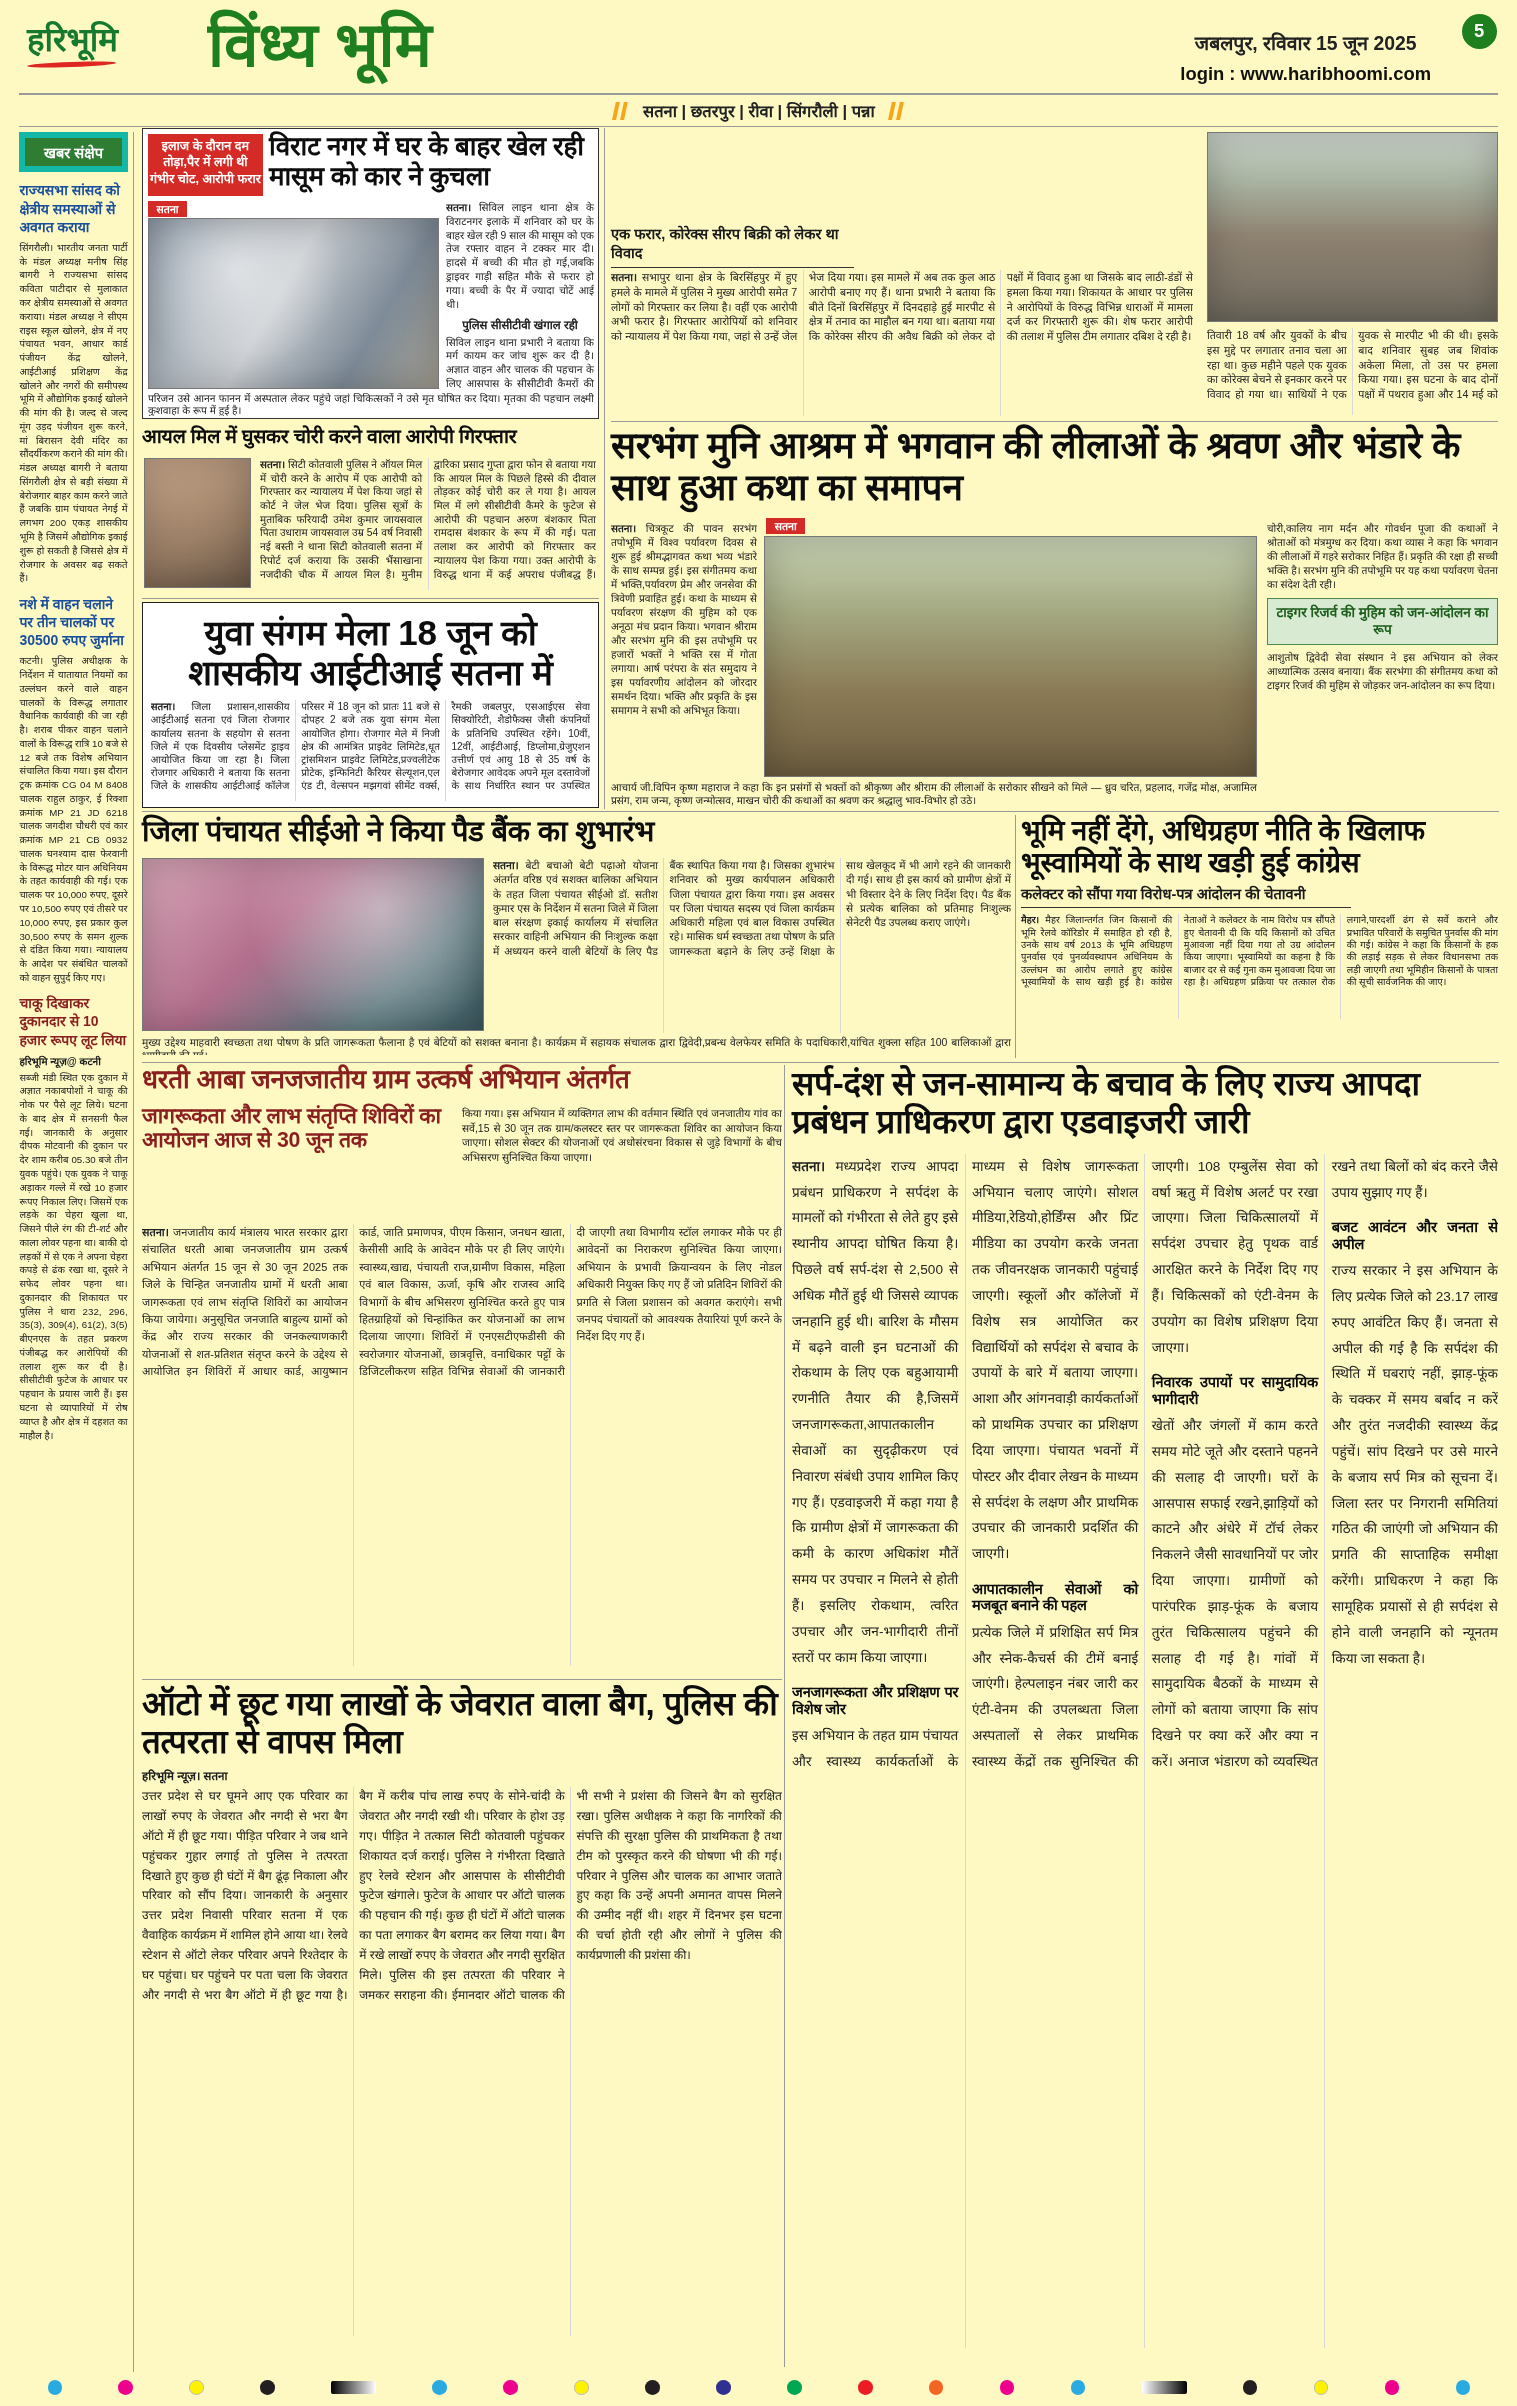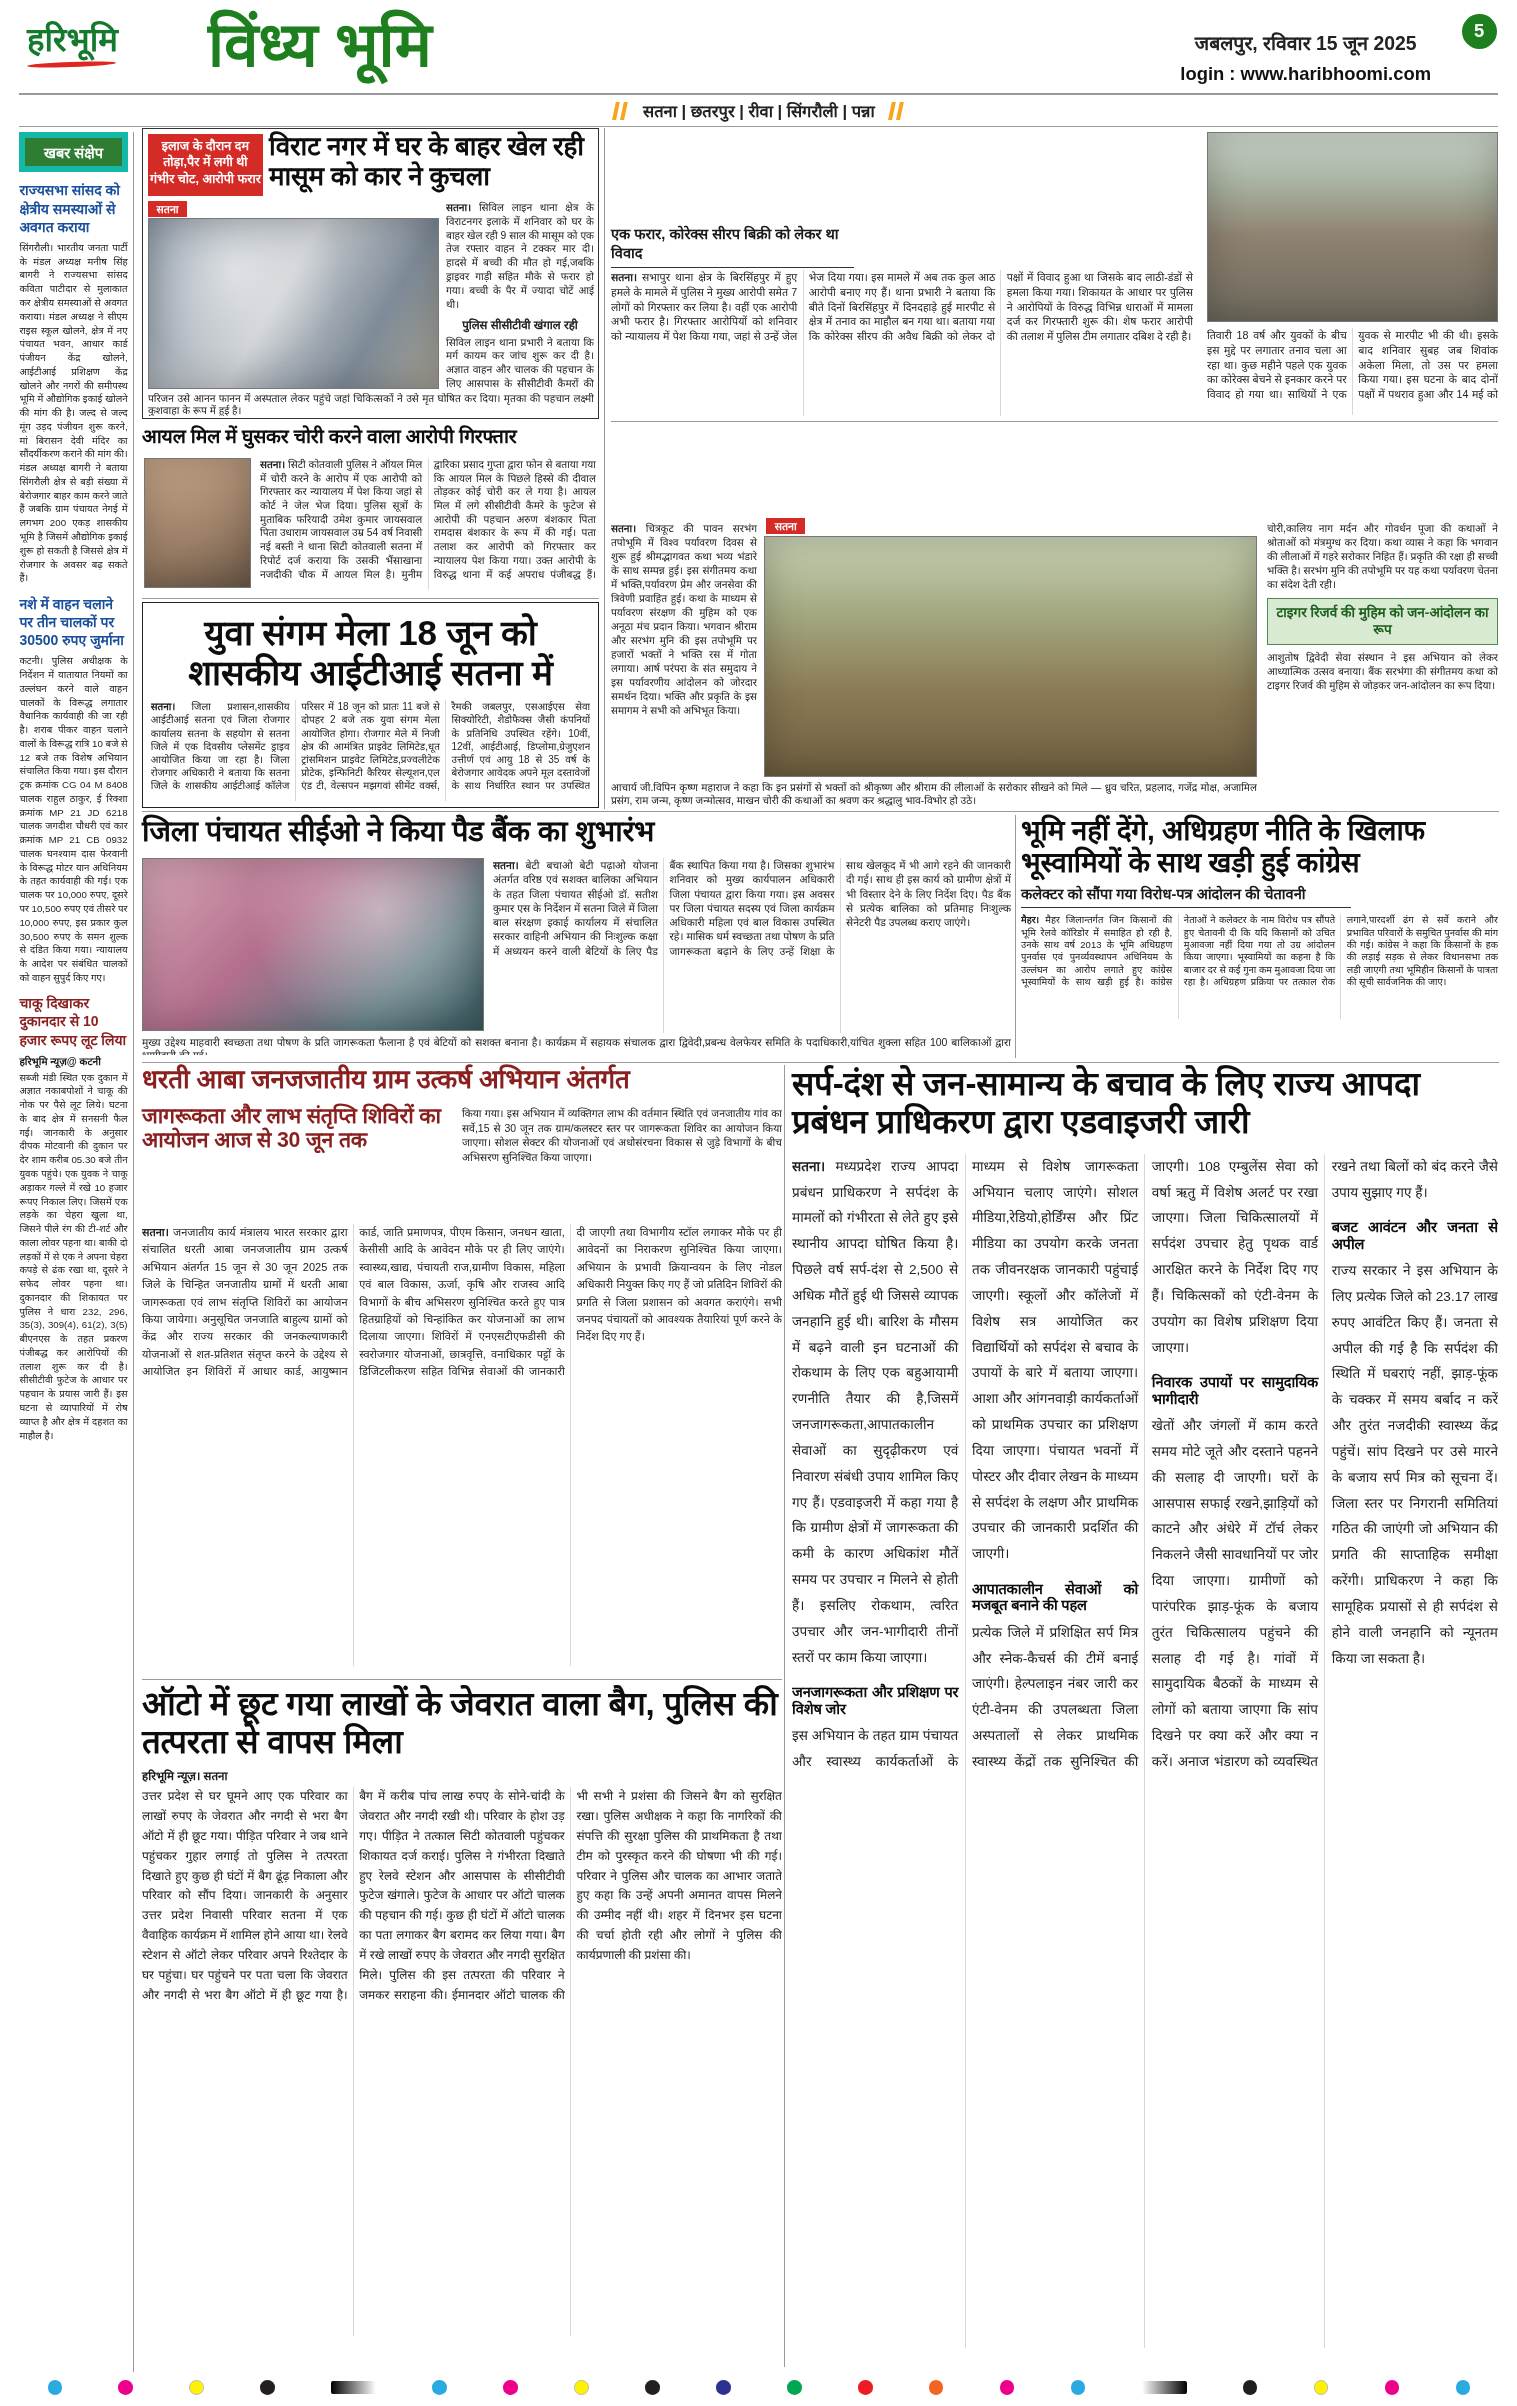--- a/index.html
+++ b/index.html
@@ -1,17 +1,17 @@
 <!DOCTYPE html>
 <html lang="hi"><head>
 <meta charset="utf-8">
 <style>
   *{margin:0;padding:0;box-sizing:border-box;}
   html,body{background:#d9d9d9;}
-  .page{position:relative;width:1518px;height:2407px;margin:0 auto;background:#ffffff;overflow:hidden;
+  .page{position:relative;width:1518px;height:2407px;margin:0 auto;background:#fef9c3;overflow:hidden;
         font-family:"Liberation Sans",sans-serif;color:#1a1a1a;}
   .abs{position:absolute;}
   .hl{font-weight:700;color:#0d0d0d;line-height:1.14;letter-spacing:-0.2px;}
   .body-txt{text-align:justify;color:#222;overflow:hidden;}
   .dl{font-weight:700;}
   .cols2{column-count:2;column-gap:11.6px;column-rule:1px solid #d8d8d8;}
   .cols3{column-count:3;column-gap:11.6px;column-rule:1px solid #d8d8d8;}
   .cols4{column-count:4;column-gap:13.6px;column-rule:1px solid #d8d8d8;column-fill:balance;}
   .photo{border:1px solid #777;box-shadow:inset 0 0 39px rgba(0,0,0,.25);}
   .rule{background:#9a9a9a;}
@@ -115,20 +115,21 @@
     <h2 class="hl" style="font-size:19.4px;">आयल मिल में घुसकर चोरी करने वाला आरोपी गिरफ्तार</h2>
     <div class="abs photo" style="left:1.9px;top:33px;width:107px;height:130px;background:linear-gradient(160deg,#caa98c,#9b7f66 60%,#6e5a49);"></div>
     <div class="abs body-txt cols2" style="left:118px;top:33px;width:336px;height:132px;font-size:10.3px;line-height:1.33;">
       <span class="dl">सतना।</span>
       <span>सिटी कोतवाली पुलिस ने ऑयल मिल में चोरी करने के आरोप में एक आरोपी को गिरफ्तार कर न्यायालय में पेश किया जहां से कोर्ट ने जेल भेज दिया। पुलिस सूत्रों के मुताबिक फरियादी उमेश कुमार जायसवाल पिता उधाराम जायसवाल उम्र 54 वर्ष निवासी नई बस्ती ने थाना सिटी कोतवाली सतना में रिपोर्ट दर्ज कराया कि उसकी भैंसाखाना नजदीकी चौक में आयल मिल है। मुनीम द्वारिका प्रसाद गुप्ता द्वारा फोन से बताया गया कि आयल मिल के पिछले हिस्से की दीवाल तोड़कर कोई चोरी कर ले गया है। आयल मिल में लगे सीसीटीवी कैमरे के फुटेज से आरोपी की पहचान अरुण बंशकार पिता रामदास बंशकार के रूप में की गई। पता तलाश कर आरोपी को गिरफ्तार कर न्यायालय पेश किया गया। उक्त आरोपी के विरुद्ध थाना में कई अपराध पंजीबद्ध हैं। आरोपी को जिला बदर भी पेश किया जा चुका है।</span>
     </div>
   </div>
   <div class="abs rule" style="left:142px;top:598px;width:457px;height:1px;"></div>
 
   <div class="abs" style="left:611px;top:425px;width:887px;height:384px;">
+    <h2 class="hl" style="font-size:37px;width:887px;">सरभंग मुनि आश्रम में भगवान की लीलाओं के श्रवण और भंडारे के साथ हुआ कथा का समापन</h2>
     <span class="abs tag" style="left:155px;top:93px;z-index:2;">सतना</span>
     <div class="abs body-txt" style="left:0;top:97px;width:146px;height:279px;font-size:10.3px;line-height:1.36;">
       <span class="dl">सतना।</span>
       <span>चित्रकूट की पावन सरभंग तपोभूमि में विश्व पर्यावरण दिवस से शुरू हुई श्रीमद्भागवत कथा भव्य भंडारे के साथ सम्पन्न हुई। इस संगीतमय कथा में भक्ति,पर्यावरण प्रेम और जनसेवा की त्रिवेणी प्रवाहित हुई। कथा के माध्यम से पर्यावरण संरक्षण की मुहिम को एक अनूठा मंच प्रदान किया। भगवान श्रीराम और सरभंग मुनि की इस तपोभूमि पर हजारों भक्तों ने भक्ति रस में गोता लगाया। आर्ष परंपरा के संत समुदाय ने इस पर्यावरणीय आंदोलन को जोरदार समर्थन दिया। भक्ति और प्रकृति के इस समागम ने सभी को अभिभूत किया।</span>
     </div>
     <div class="abs photo" style="left:153px;top:111px;width:493px;height:241px;background:linear-gradient(180deg,#c8d2b4 0%,#a5ab83 30%,#8a7a55 65%,#6e5e40 100%);"></div>
     <div class="abs body-txt" style="left:0;top:357px;width:646px;height:27px;font-size:10.3px;line-height:1.25;">आचार्य जी.विपिन कृष्ण महाराज ने कहा कि इन प्रसंगों से भक्तों को श्रीकृष्ण और श्रीराम की लीलाओं के सरोकार सीखने को मिले — ध्रुव चरित, प्रहलाद, गजेंद्र मोक्ष, अजामिल प्रसंग, राम जन्म, कृष्ण जन्मोत्सव, माखन चोरी की कथाओं का श्रवण कर श्रद्धालु भाव-विभोर हो उठे।</div>
     <div class="abs" style="left:656px;top:97px;width:231px;height:279px;overflow:hidden;">
       <div class="body-txt" style="font-size:10.3px;line-height:1.36;">चोरी,कालिय नाग मर्दन और गोवर्धन पूजा की कथाओं ने श्रोताओं को मंत्रमुग्ध कर दिया। कथा व्यास ने कहा कि भगवान की लीलाओं में गहरे सरोकार निहित हैं। प्रकृति की रक्षा ही सच्ची भक्ति है। सरभंग मुनि की तपोभूमि पर यह कथा पर्यावरण चेतना का संदेश देती रही।</div>
       <div class="greenbox">टाइगर रिजर्व की मुहिम को जन-आंदोलन का रूप</div>

